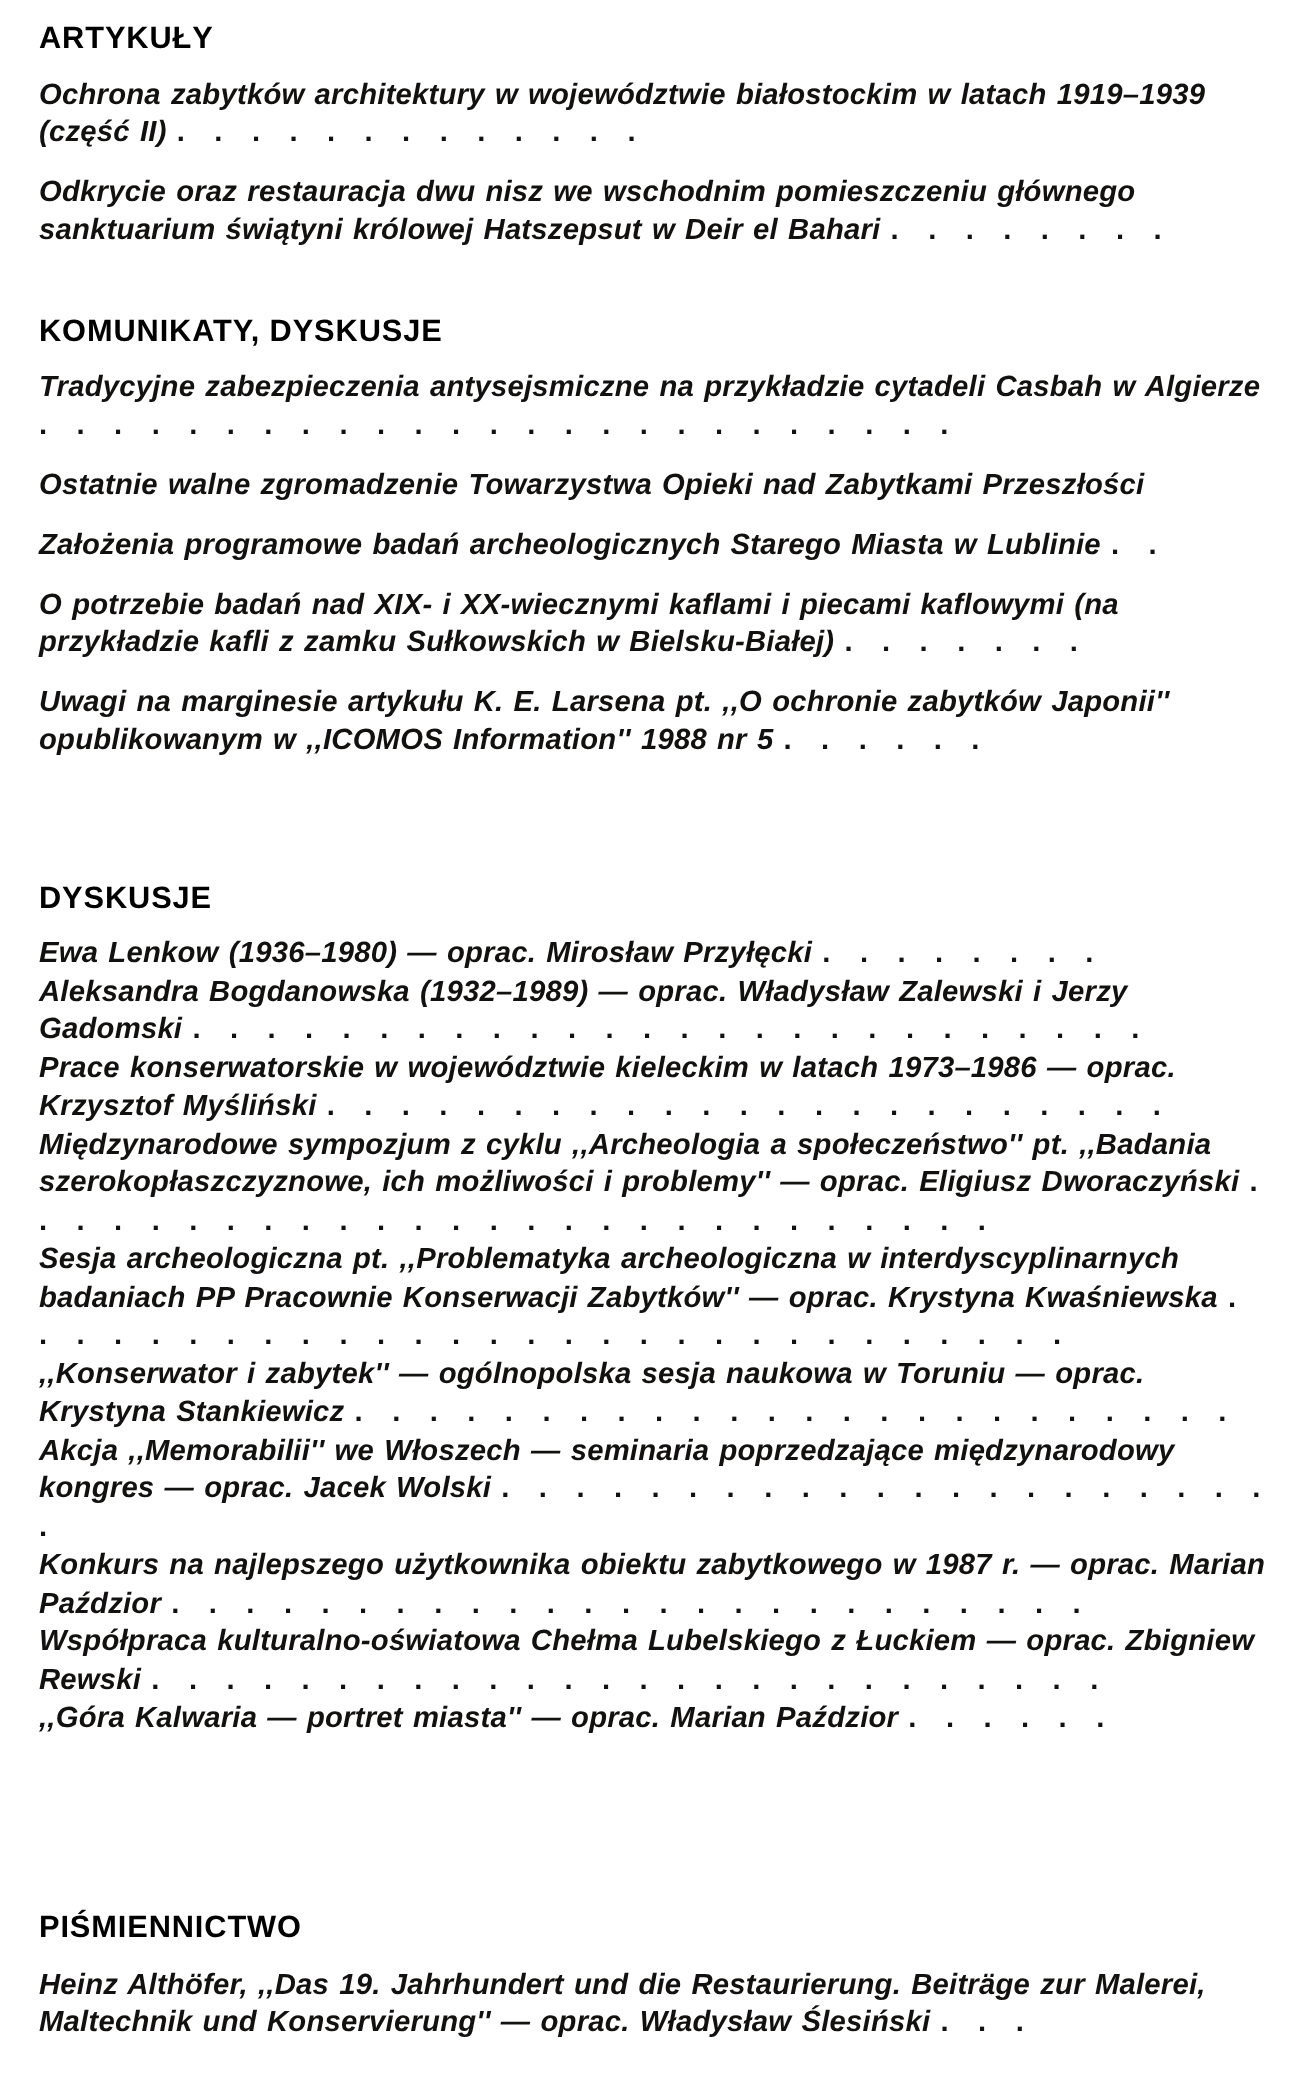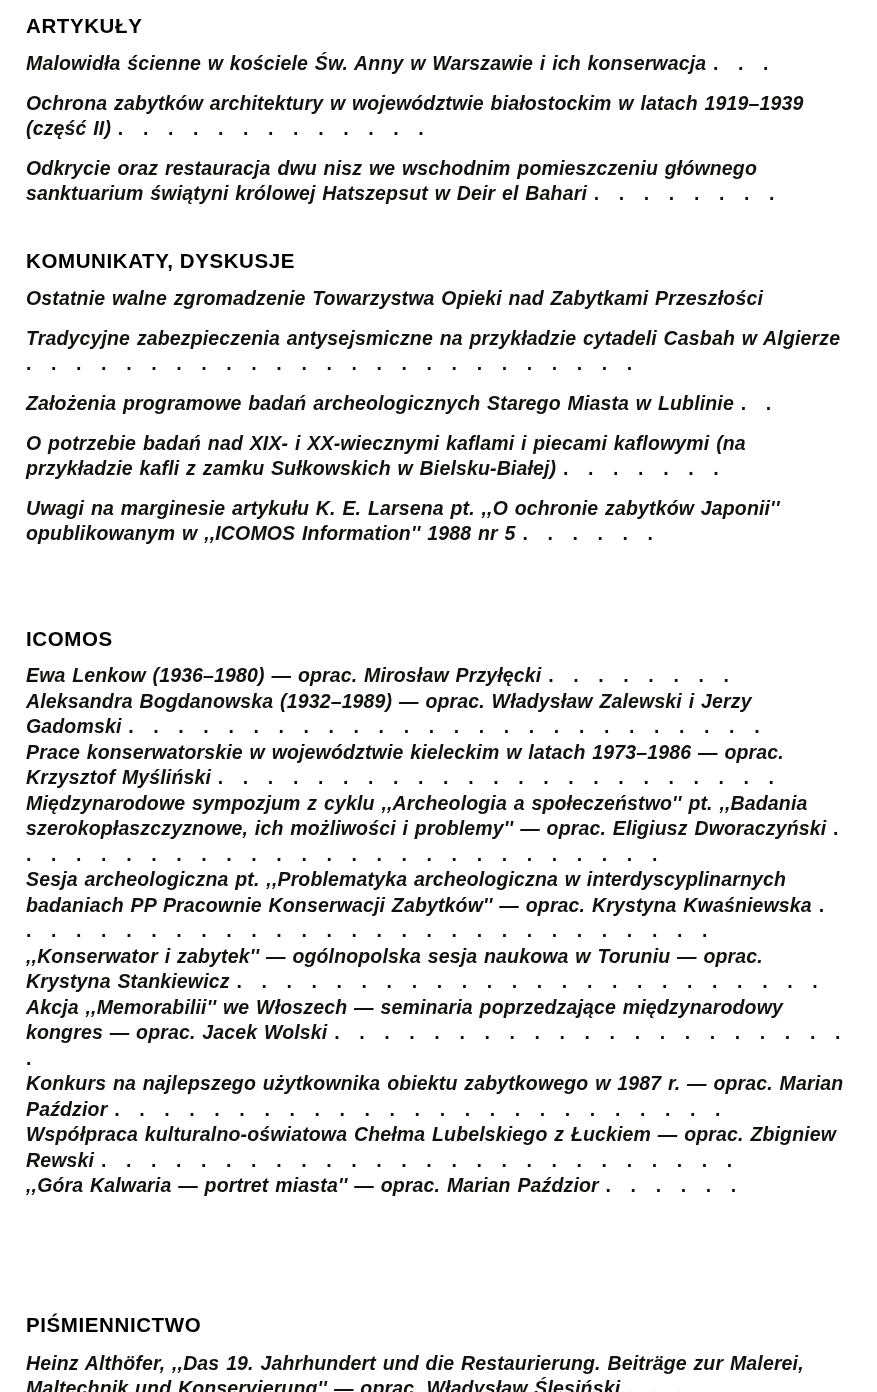--- a/index.html
+++ b/index.html
@@ -62,40 +62,39 @@
   .heading-kronika { margin-bottom: 12px; }
   .heading-pismiennictwo { margin-bottom: 14px; margin-top: 44px; }
 </style>
 </head>
 <body>
 
 <div class="page">
 
   <div class="section block-artykuly">
     <h2 class="section-heading">ARTYKUŁY</h2>
-    <p class="entry"><span>Malowidła ścienne w kościele Św. Anny w Warszawie i ich konserwacja</span> <span class="dots">. . .</span></p>
     <p class="entry"><span>Ochrona zabytków architektury w województwie białostockim w latach 1919–1939 (część II)</span> <span class="dots">. . . . . . . . . . . . .</span></p>
     <p class="entry"><span>Odkrycie oraz restauracja dwu nisz we wschodnim pomieszczeniu głównego sanktuarium świątyni królowej Hatszepsut w Deir el Bahari</span> <span class="dots">. . . . . . . .</span></p>
   </div>
 
   <div class="gap-md"></div>
 
   <div class="section block-komunikaty">
     <h2 class="section-heading">KOMUNIKATY, DYSKUSJE</h2>
+    <p class="entry"><span>Tradycyjne zabezpieczenia antysejsmiczne na przykładzie cytadeli Casbah w Algierze</span> <span class="dots">. . . . . . . . . . . . . . . . . . . . . . . . .</span></p>
     <p class="entry"><span>Ostatnie walne zgromadzenie Towarzystwa Opieki nad Zabytkami Przeszłości</span> <span class="dots"></span></p>
-    <p class="entry"><span>Tradycyjne zabezpieczenia antysejsmiczne na przykładzie cytadeli Casbah w Algierze</span> <span class="dots">. . . . . . . . . . . . . . . . . . . . . . . . .</span></p>
     <p class="entry"><span>Założenia programowe badań archeologicznych Starego Miasta w Lublinie</span> <span class="dots">. .</span></p>
     <p class="entry"><span>O potrzebie badań nad XIX- i XX-wiecznymi kaflami i piecami kaflowymi (na przykładzie kafli z zamku Sułkowskich w Bielsku-Białej)</span> <span class="dots">. . . . . . .</span></p>
     <p class="entry"><span>Uwagi na marginesie artykułu K. E. Larsena pt. ,,O ochronie zabytków Japonii'' opublikowanym w ,,ICOMOS Information'' 1988 nr 5</span> <span class="dots">. . . . . .</span></p>
   </div>
 
   <div class="spacer-after-komunikaty"></div>
 
   <div class="section block-kronika">
-    <h2 class="section-heading heading-kronika">ICOMOS</h2>
+    <h2 class="section-heading heading-kronika">DYSKUSJE</h2>
     <p class="entry"><span>Ewa Lenkow (1936–1980) — oprac. Mirosław Przyłęcki</span> <span class="dots">. . . . . . . .</span></p>
     <p class="entry"><span>Aleksandra Bogdanowska (1932–1989) — oprac. Władysław Zalewski i Jerzy Gadomski</span> <span class="dots">. . . . . . . . . . . . . . . . . . . . . . . . . .</span></p>
     <p class="entry"><span>Prace konserwatorskie w województwie kieleckim w latach 1973–1986 — oprac. Krzysztof Myśliński</span> <span class="dots">. . . . . . . . . . . . . . . . . . . . . . .</span></p>
     <p class="entry"><span>Międzynarodowe sympozjum z cyklu ,,Archeologia a społeczeństwo'' pt. ,,Badania szerokopłaszczyznowe, ich możliwości i problemy'' — oprac. Eligiusz Dworaczyński</span> <span class="dots">. . . . . . . . . . . . . . . . . . . . . . . . . . .</span></p>
     <p class="entry"><span>Sesja archeologiczna pt. ,,Problematyka archeologiczna w interdyscyplinarnych badaniach PP Pracownie Konserwacji Zabytków'' — oprac. Krystyna Kwaśniewska</span> <span class="dots">. . . . . . . . . . . . . . . . . . . . . . . . . . . . .</span></p>
     <p class="entry"><span>,,Konserwator i zabytek'' — ogólnopolska sesja naukowa w Toruniu — oprac. Krystyna Stankiewicz</span> <span class="dots">. . . . . . . . . . . . . . . . . . . . . . . .</span></p>
     <p class="entry"><span>Akcja ,,Memorabilii'' we Włoszech — seminaria poprzedzające międzynarodowy kongres — oprac. Jacek Wolski</span> <span class="dots">. . . . . . . . . . . . . . . . . . . . . .</span></p>
     <p class="entry"><span>Konkurs na najlepszego użytkownika obiektu zabytkowego w 1987 r. — oprac. Marian Paździor</span> <span class="dots">. . . . . . . . . . . . . . . . . . . . . . . . .</span></p>
     <p class="entry"><span>Współpraca kulturalno-oświatowa Chełma Lubelskiego z Łuckiem — oprac. Zbigniew Rewski</span> <span class="dots">. . . . . . . . . . . . . . . . . . . . . . . . . .</span></p>
     <p class="entry"><span>,,Góra Kalwaria — portret miasta'' — oprac. Marian Paździor</span> <span class="dots">. . . . . .</span></p>

